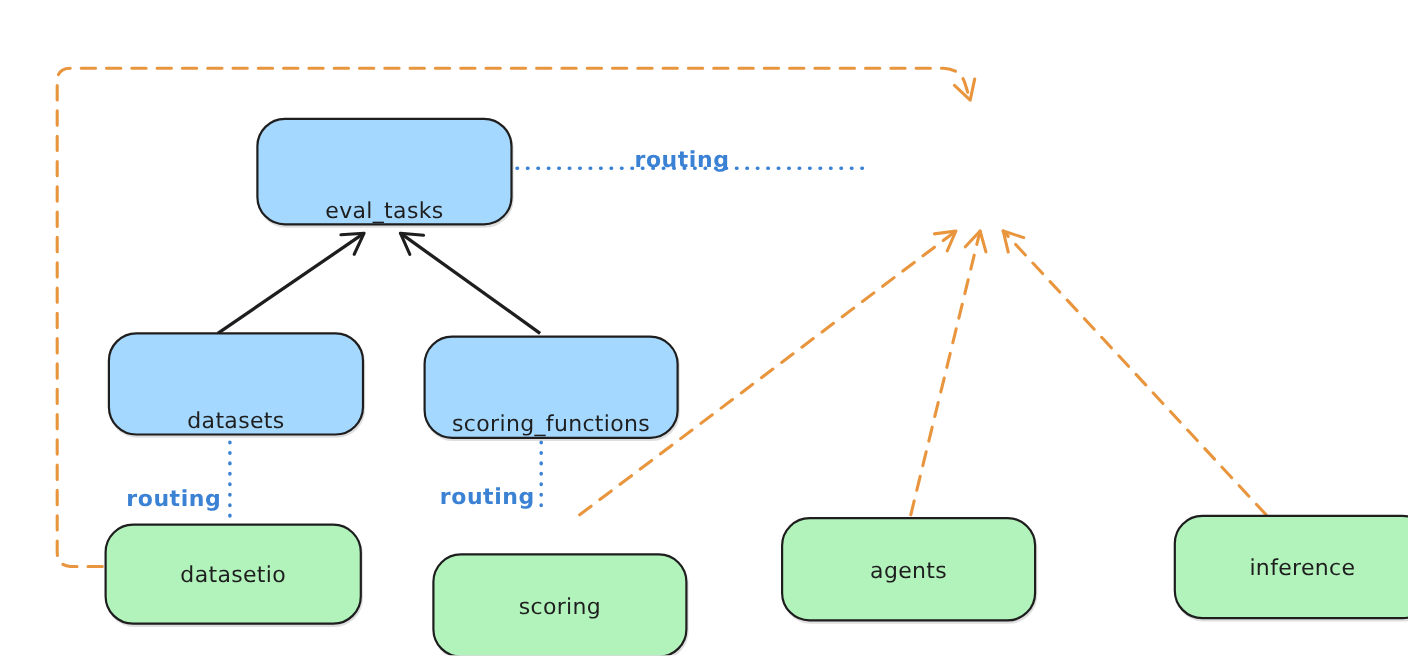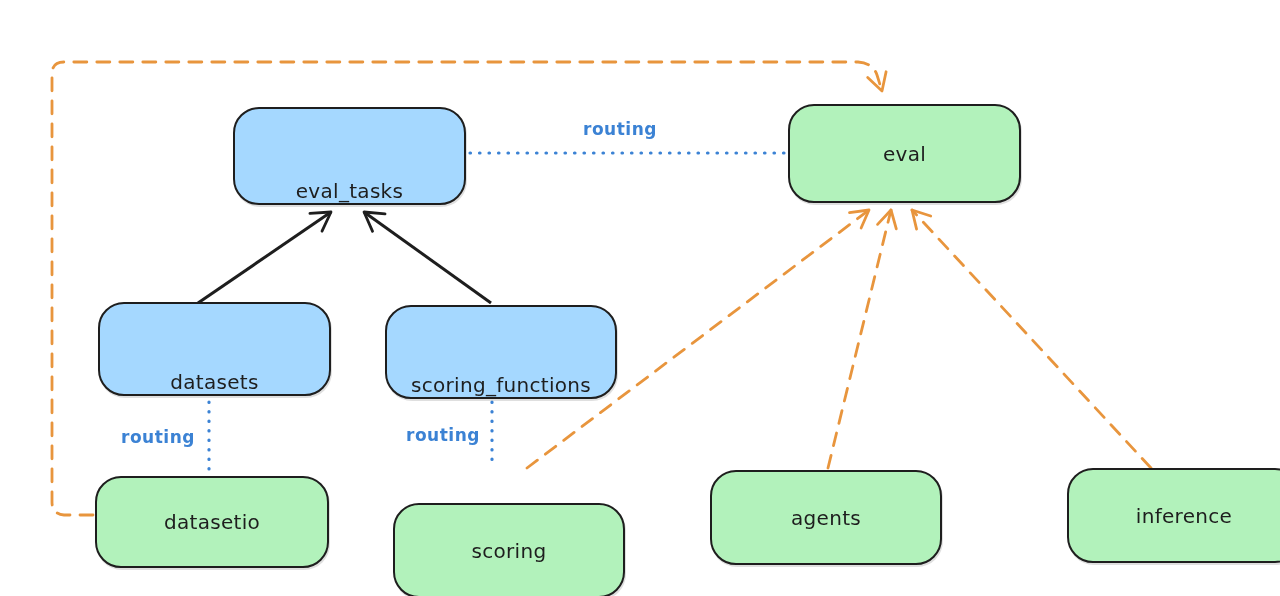--- a/index.html
+++ b/index.html
@@ -31,25 +31,26 @@
   #n-datasets          {left:98px;  top:302px; width:233px; height:94px;}
   #n-scoring_functions {left:385px; top:305px; width:232px; height:94px;}
   #n-datasetio         {left:95px;  top:476px; width:234px; height:92px;}
   #n-scoring           {left:393px; top:471px; width:232px; height:95px;margin-top:32px;}
   #n-agents            {left:710px; top:470px; width:232px; height:95px;}
   #n-inference         {left:1027px;top:468px; width:234px; height:95px;margin-left:40px;}
 
   .edge-label{
     position:absolute;
     transform:translate(-50%,-50%);
-    font-size:17px;
+    font-size:20px;
     font-weight:600;
     color:var(--routing-blue,#3b82d4);
     letter-spacing:0.5px;
     white-space:nowrap;
+    margin-top:16px;
   }
   #lbl-routing-top {left:620px; top:129px;}
   #lbl-routing-left{left:158px; top:437px;}
   #lbl-routing-mid {left:443px; top:435px;}
 
   .stroke-black {stroke:var(--stroke,#1e1e1e);}
   .stroke-orange{stroke:var(--orange,#e8953d);}
   .stroke-blue  {stroke:var(--routing-blue,#3b82d4);}
 </style>
 </head>
@@ -77,23 +78,20 @@
     <path class="stroke-orange" d="M 93 515 L 64 515 Q 52 514 52 502 L 52 74 Q 52 62 64 62 L 858 62 Q 873 63 877 75 L 882 91" fill="none" stroke-width="2.8" stroke-linecap="round" stroke-dasharray="13 10" marker-end="url(#head-orange)"></path>
 
     <path class="stroke-orange" d="M 527 468 L 869 210" fill="none" stroke-width="2.8" stroke-linecap="round" stroke-dasharray="13 10" marker-end="url(#head-orange)"></path>
     <path class="stroke-orange" d="M 828 468 L 891 210" fill="none" stroke-width="2.8" stroke-linecap="round" stroke-dasharray="13 10" marker-end="url(#head-orange)"></path>
     <path class="stroke-orange" d="M 1151 468 L 912 210" fill="none" stroke-width="2.8" stroke-linecap="round" stroke-dasharray="13 10" marker-end="url(#head-orange)"></path>
   </svg>
 
   <div class="node node-blue" id="n-eval_tasks">
     <span>eval_tasks</span>
   </div>
-  <div class="node node-green" id="n-eval">
-    <span>eval</span>
-  </div>
   <div class="node node-blue" id="n-datasets">
     <span>datasets</span>
   </div>
   <div class="node node-blue" id="n-scoring_functions">
     <span>scoring_functions</span>
   </div>
   <div class="node node-green" id="n-datasetio">
     <span>datasetio</span>
   </div>
   <div class="node node-green" id="n-scoring">

